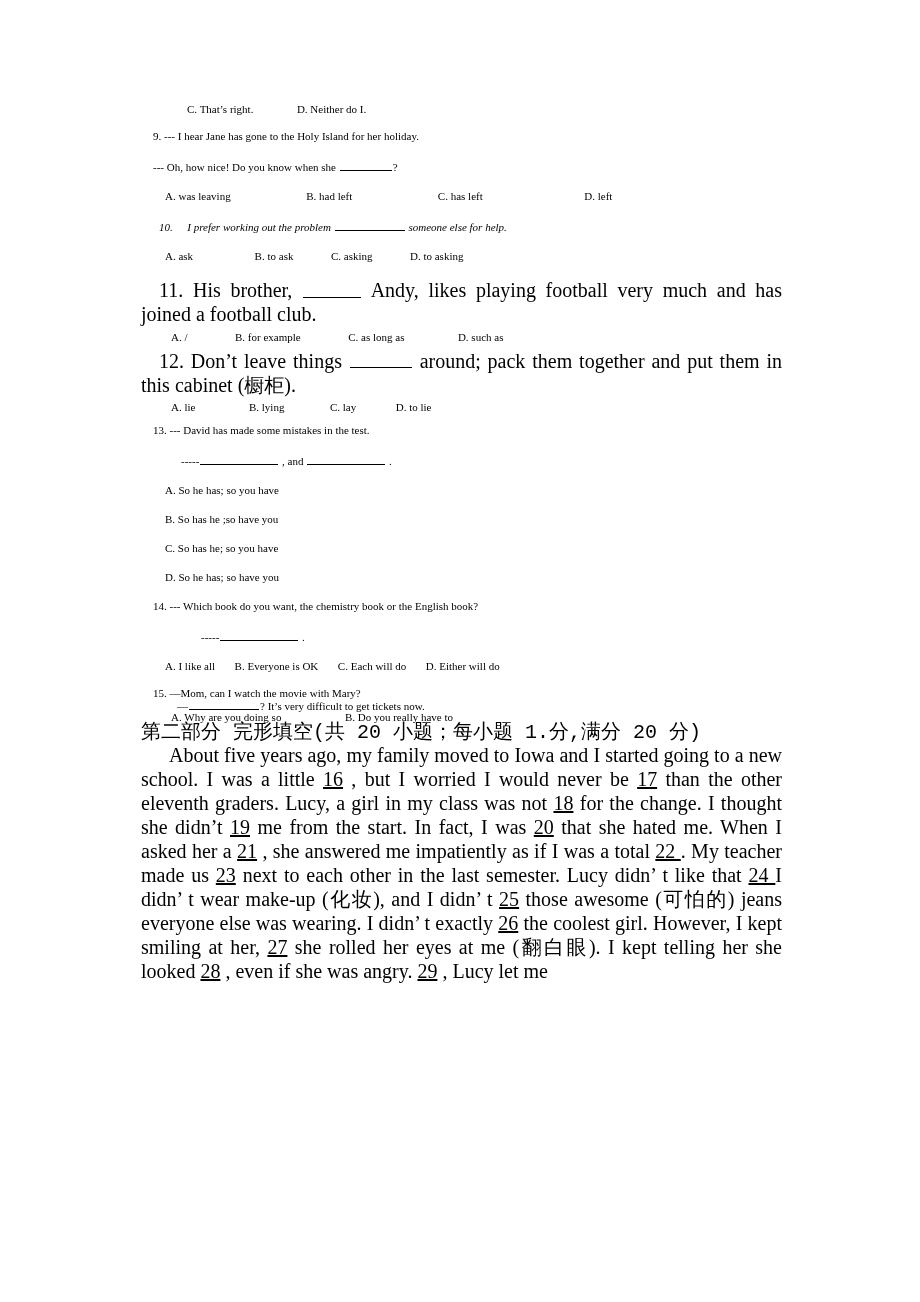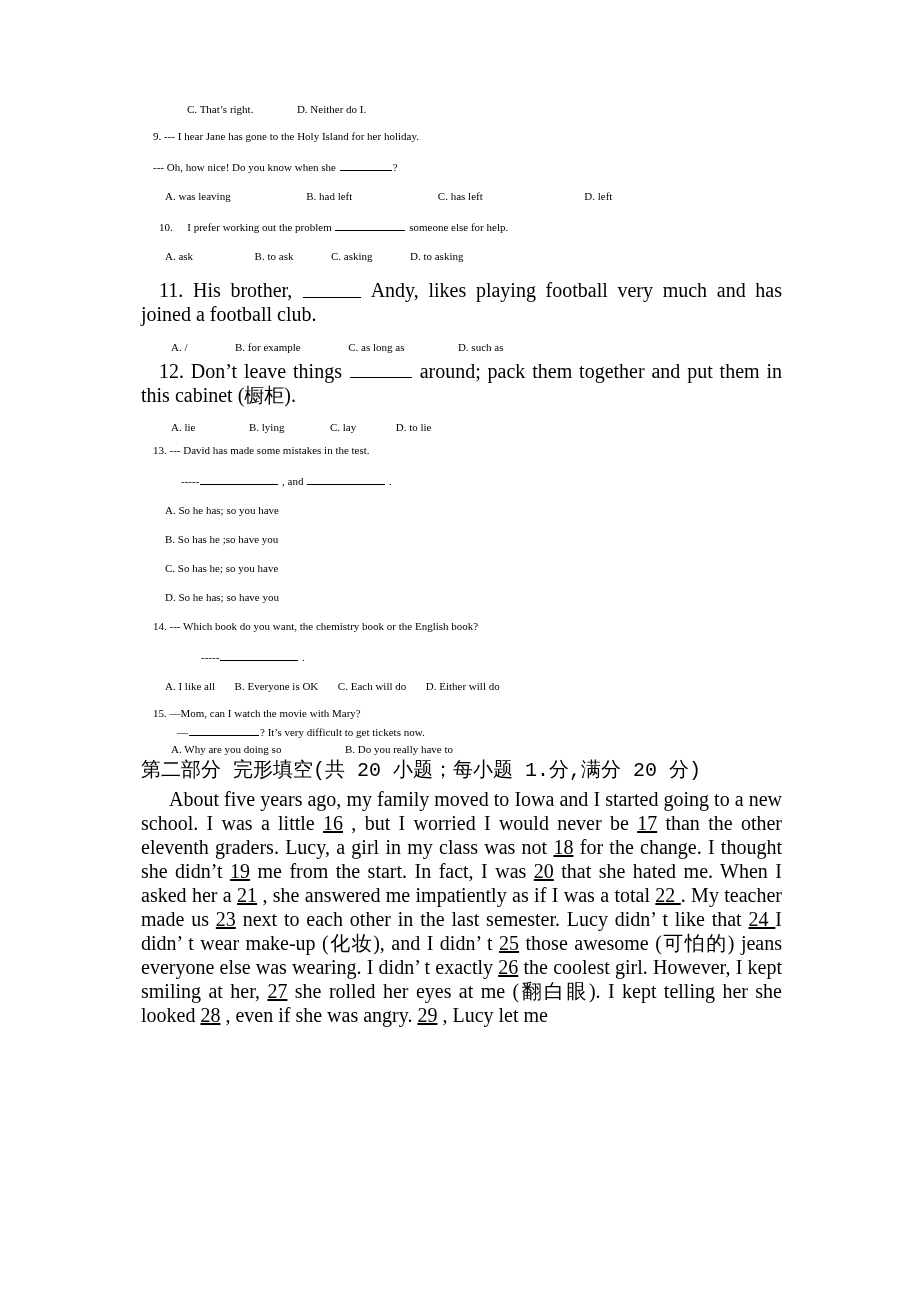--- a/index.html
+++ b/index.html
@@ -40,21 +40,21 @@
     line-height: 23.5px;
     margin: 0;
   }
 
   
   .ind-46 { padding-left: 46px; }
   .ind-40 { padding-left: 40px; }
   .ind-36 { padding-left: 36px; }
   .ind-30 { padding-left: 30px; }
   .ind-24 { padding-left: 24px; }
-  .ind-18 { padding-left: 18px; }
+  .ind-18 { padding-left: 18px; font-style: italic; }
   .ind-12 { padding-left: 12px; }
   .ind-60 { padding-left: 60px; }
 
   
   .blank {
     display: inline-block;
     border-bottom: 1px solid #000;
     vertical-align: baseline;
     height: 0.92em;
     margin: 0 1px;
@@ -74,22 +74,22 @@
   .dashes { letter-spacing: 0px; }
 
   .cn {
     font-family: Liberation Mono, monospace;
     font-size: 20px;
   }
   .gap-6  { margin-top: 6px; }
   .gap-12 { margin-top: 12px; }
   .gap-16 { margin-top: 16px; }
   .gap-18 { margin-top: 18px; }
-  .gap-3  { margin-top: 15px; }
-  .gap-2  { margin-top: 6px; }
+  .gap-3  { margin-top: 5px; }
+  .gap-2  { margin-top: 0; }
 </style>
 </head>
 <body>
 
 <div class="page">
   <div class="body-col">
 
     <div class="line ind-46">
       <span>C. That’s right.</span>
       <span style="display:inline-block;width:38px"></span>

